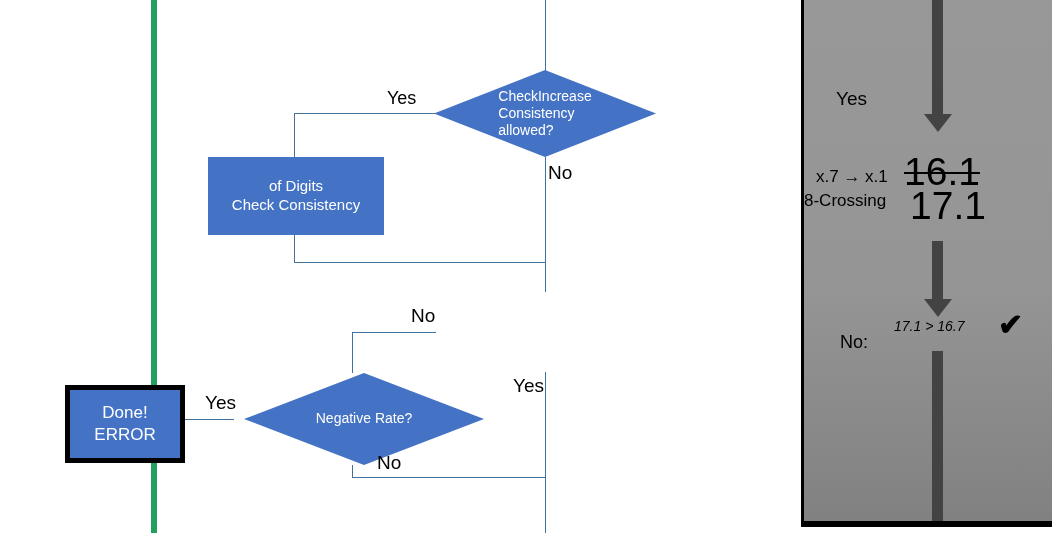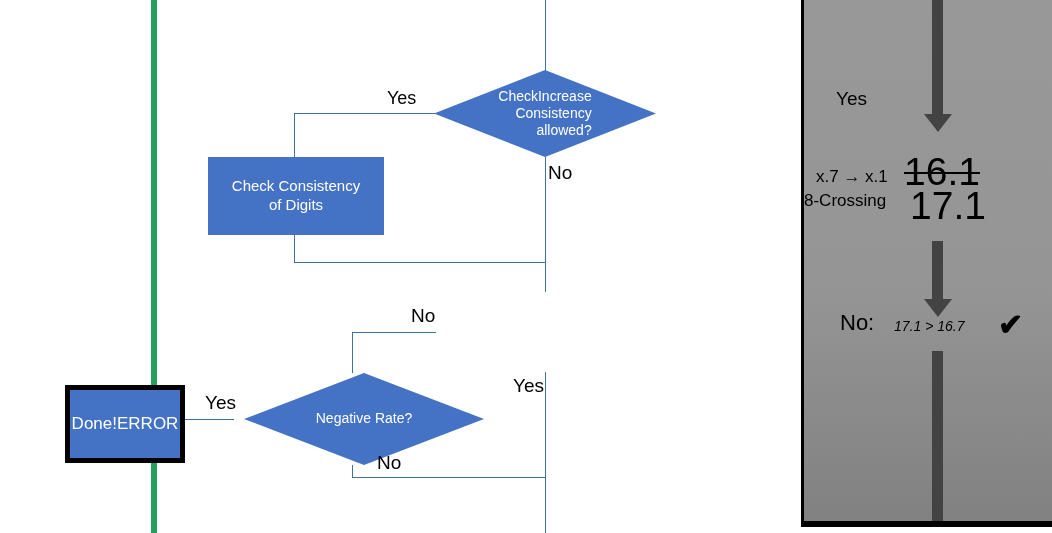--- a/index.html
+++ b/index.html
@@ -31,42 +31,42 @@
     background: #41719C;
   }
   .conn-h { height: 1px; }
   .conn-v { width: 1px; }
 
   .diamond {
     position: absolute;
     display: flex;
     align-items: center;
     justify-content: center;
-    text-align: right;
+    text-align: left;
     color: #ffffff;
     line-height: 1.22;
     clip-path: polygon(50% 0%, 100% 50%, 50% 100%, 0% 50%);
     background: #4472C4;
   }
 
   .proc-box {
     position: absolute;
     display: flex;
     align-items: center;
     justify-content: center;
     text-align: center;
     color: #ffffff;
     background: #4472C4;
     line-height: 1.25;
   }
 
   .terminator {
     position: absolute;
     display: flex;
-    flex-direction: row;
+    flex-direction: column;
     align-items: center;
     justify-content: center;
     text-align: center;
     color: #ffffff;
     background: #4472C4;
     border: 5px solid #000000;
     line-height: 1.3;
   }
 
   .edge-label {
@@ -132,22 +132,22 @@
       <div>allowed?</div>
     </div>
   </div>
 
   <div class="connector conn-h" style="left:294px; top:113px; width:141px;"></div>
   <div class="connector conn-v" style="left:294px; top:113px; height:44px;"></div>
   <div class="edge-label" style="left:387px; top:88px; font-size:18px;">Yes</div>
 
   <div class="proc-box" style="left:208px; top:157px; width:176px; height:78px; font-size:15px;">
     <div>
+      <div>of Digits</div>
       <div>Check Consistency</div>
-      <div>of Digits</div>
     </div>
   </div>
 
   <div class="connector conn-v" style="left:294px; top:235px; height:27px;"></div>
   <div class="connector conn-h" style="left:294px; top:262px; width:252px;"></div>
 
   <div class="connector conn-v" style="left:545px; top:157px; height:135px;"></div>
   <div class="edge-label" style="left:548px; top:162px; font-size:19px;">No</div>
 
 
@@ -183,20 +183,20 @@
 
     <div class="panel-text lbl-small" style="left:12px; top:167px;">x.7 → x.1</div>
     <div class="panel-text lbl-small" style="left:0px; top:191px;">8-Crossing</div>
 
     <div class="panel-text big-num struck" style="left:100px; top:150px;">16.1</div>
     <div class="panel-text big-num" style="left:106px; top:184px;">17.1</div>
 
     <div class="arrow-shaft" style="top:241px; height:58px;"></div>
     <div class="arrow-head" style="top:299px;"></div>
 
-    <div class="panel-text lbl-small" style="left:36px; top:310px; font-size:22px;">No:</div>
+    <div class="panel-text lbl-small" style="left:36px; top:332px; font-size:18px;">No:</div>
     <div class="panel-text" style="left:90px; top:318px; font-size:14px;font-style:italic;">17.1 &gt; 16.7</div>
     <div class="panel-text checkmark" style="left:194px; top:310px;">✔</div>
 
     <div class="arrow-shaft" style="top:351px; height:176px;"></div>
   </div>
 
 </div>
 
 </body></html>

